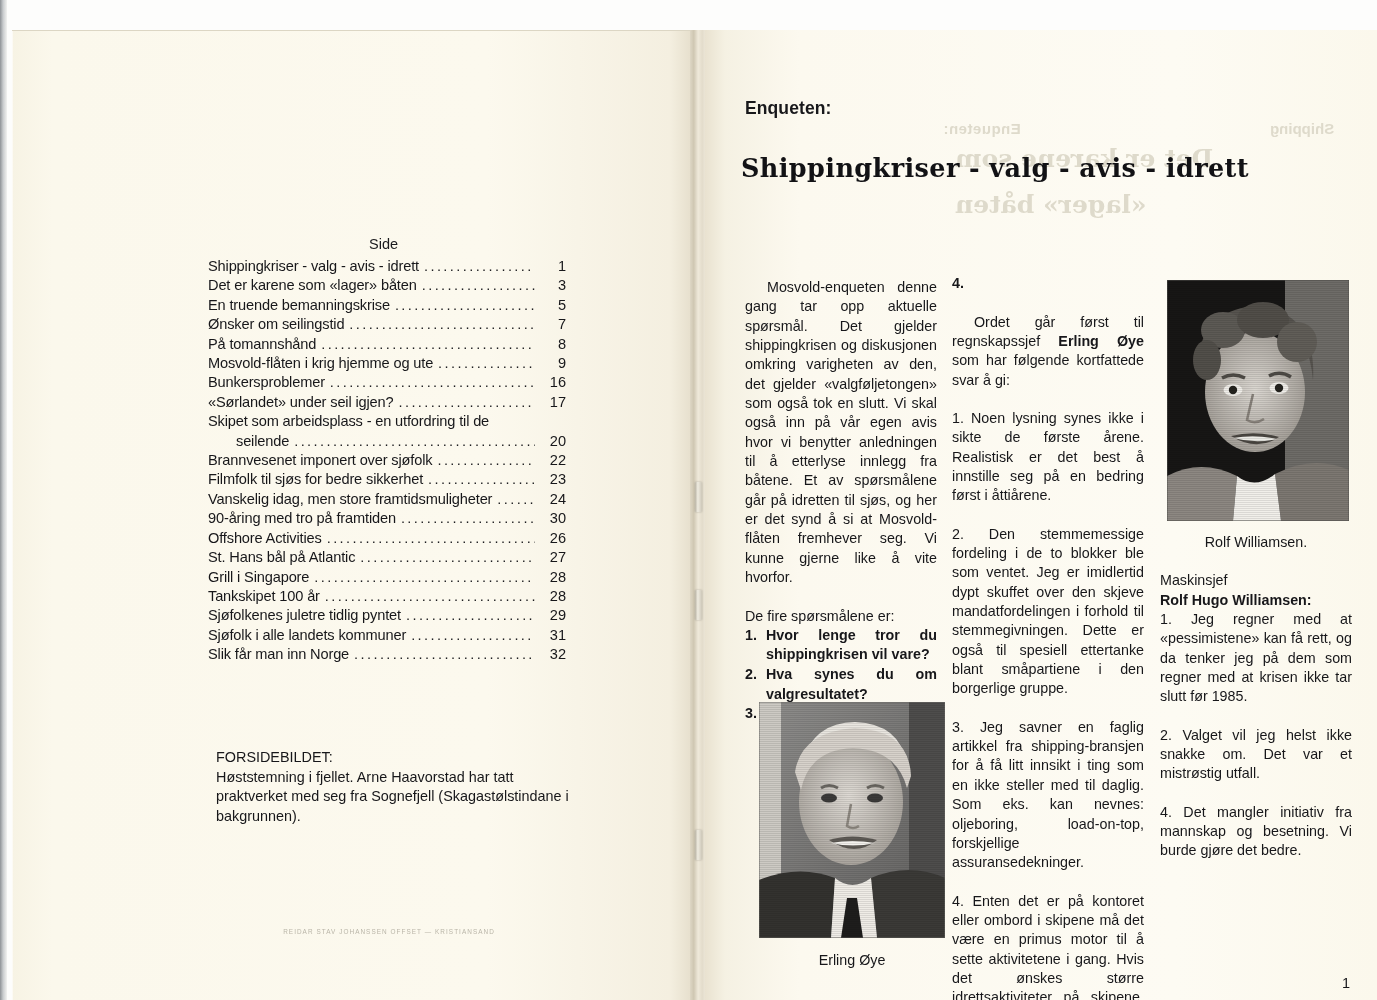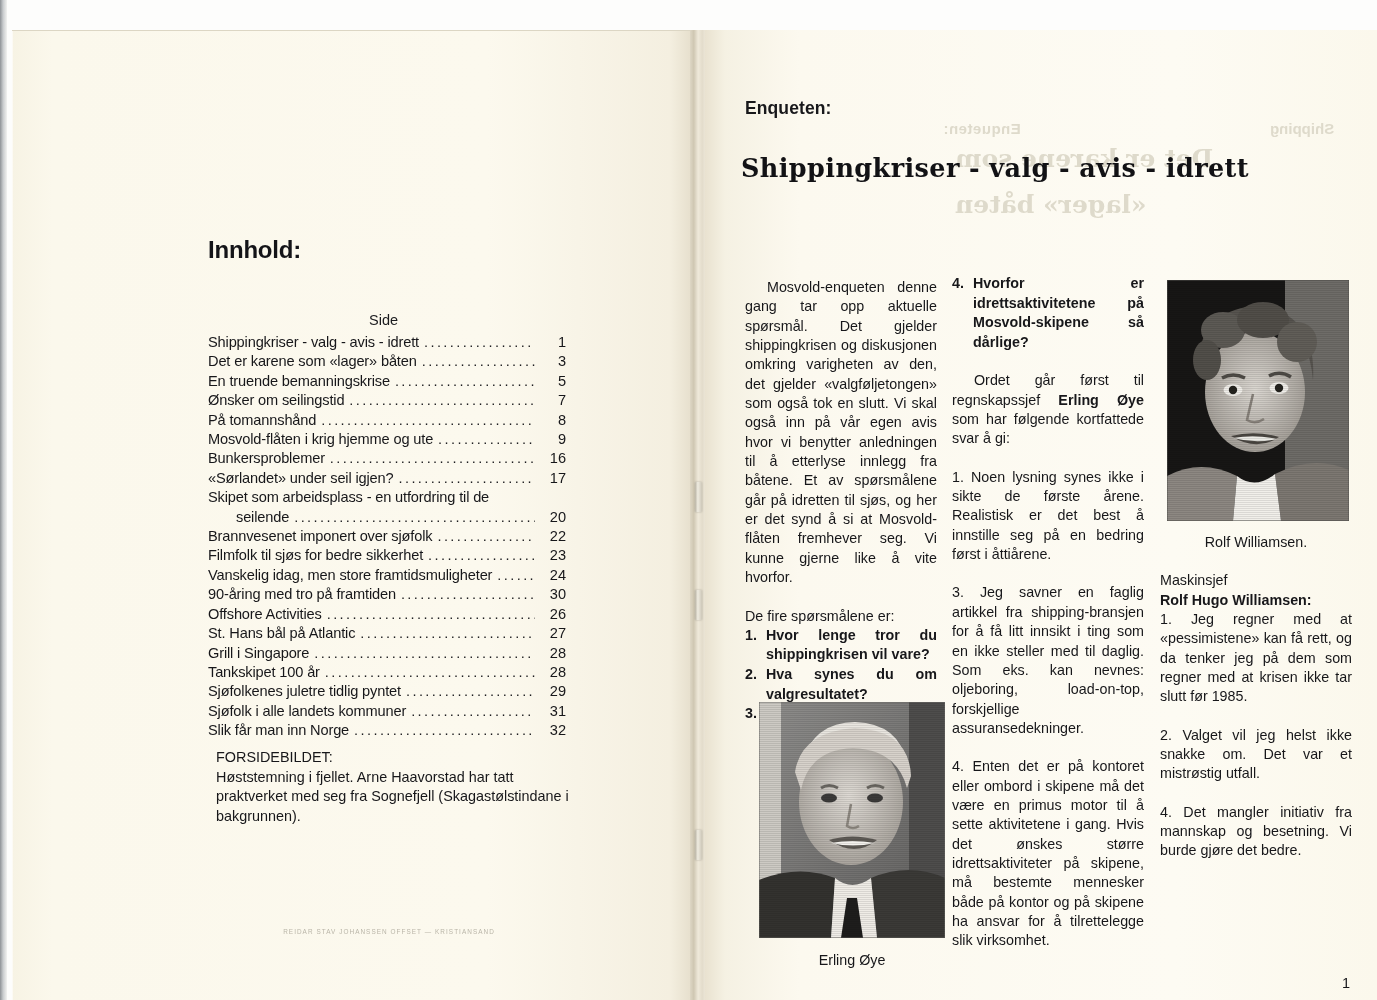--- a/index.html
+++ b/index.html
@@ -101,21 +101,20 @@
 </style>
 </head>
 <body>
 
 <div id="scan">
   <div class="spread">
 
     <div class="page left">
 
       <div class="toc-wrap">
-        <div class="toc-title">Innhold:</div>
         <div class="side-head">Side</div>
         <ul class="toc" id="toc-list">
             <li>
               <div class="row">
                 <span class="t">Shippingkriser - valg - avis - idrett</span>
                 <span class="dots">............................................................</span>
                 <span class="pg">1</span>
               </div>
             </li>
             <li>
@@ -299,26 +298,26 @@
               <span class="n">3.</span>
               <span class="q">Savner du noe spesielt stoff i Mosvold-Posten?</span>
             </li>
           </ul>
       </div>
 
       <div class="col c2">
         <ul class="qlist" id="qlist-b">
             <li>
               <span class="n">4.</span>
-              <span class="q">Hvorfor er idrettsaktivitetene på Mosvold-skipene så dårlige?</span>
             </li>
           </ul>
         <p class="ind gap"><span>Ordet går først til regnskapssjef </span><b>Erling Øye</b><span> som har følgende kortfattede svar å gi:</span></p>
         <div id="oye-answers">
             <p style="margin-top: 19px;">1. Noen lysning synes ikke i sikte de første årene. Realistisk er det best å innstille seg på en bedring først i åttiårene.</p>
+            <p class="gap">2. Den stemmemessige fordeling i de to blokker ble som ventet. Jeg er imidlertid dypt skuffet over den skjeve mandatfordelingen i forhold til stemmegivningen. Dette er også til spesiell ettertanke blant småpartiene i den borgerlige gruppe.</p>
             <p class="gap">3. Jeg savner en faglig artikkel fra shipping-bransjen for å få litt innsikt i ting som en ikke steller med til daglig. Som eks. kan nevnes: oljeboring, load-on-top, forskjellige assuransedekninger.</p>
             <p class="gap">4. Enten det er på kontoret eller ombord i skipene må det være en primus motor til å sette aktivitetene i gang. Hvis det ønskes større idrettsaktiviteter på skipene, må bestemte mennesker både på kontor og på skipene ha ansvar for å tilrettelegge slik virksomhet.</p>
           </div>
       </div>
 
       <div class="col c3" style="top:503px;">
         <p style="text-align:center;margin-bottom:19px;">Rolf Williamsen.</p>
         <p>Maskinsjef</p>
         <p style="font-weight:bold;">Rolf Hugo Williamsen:</p>
         <div id="wil-answers">

